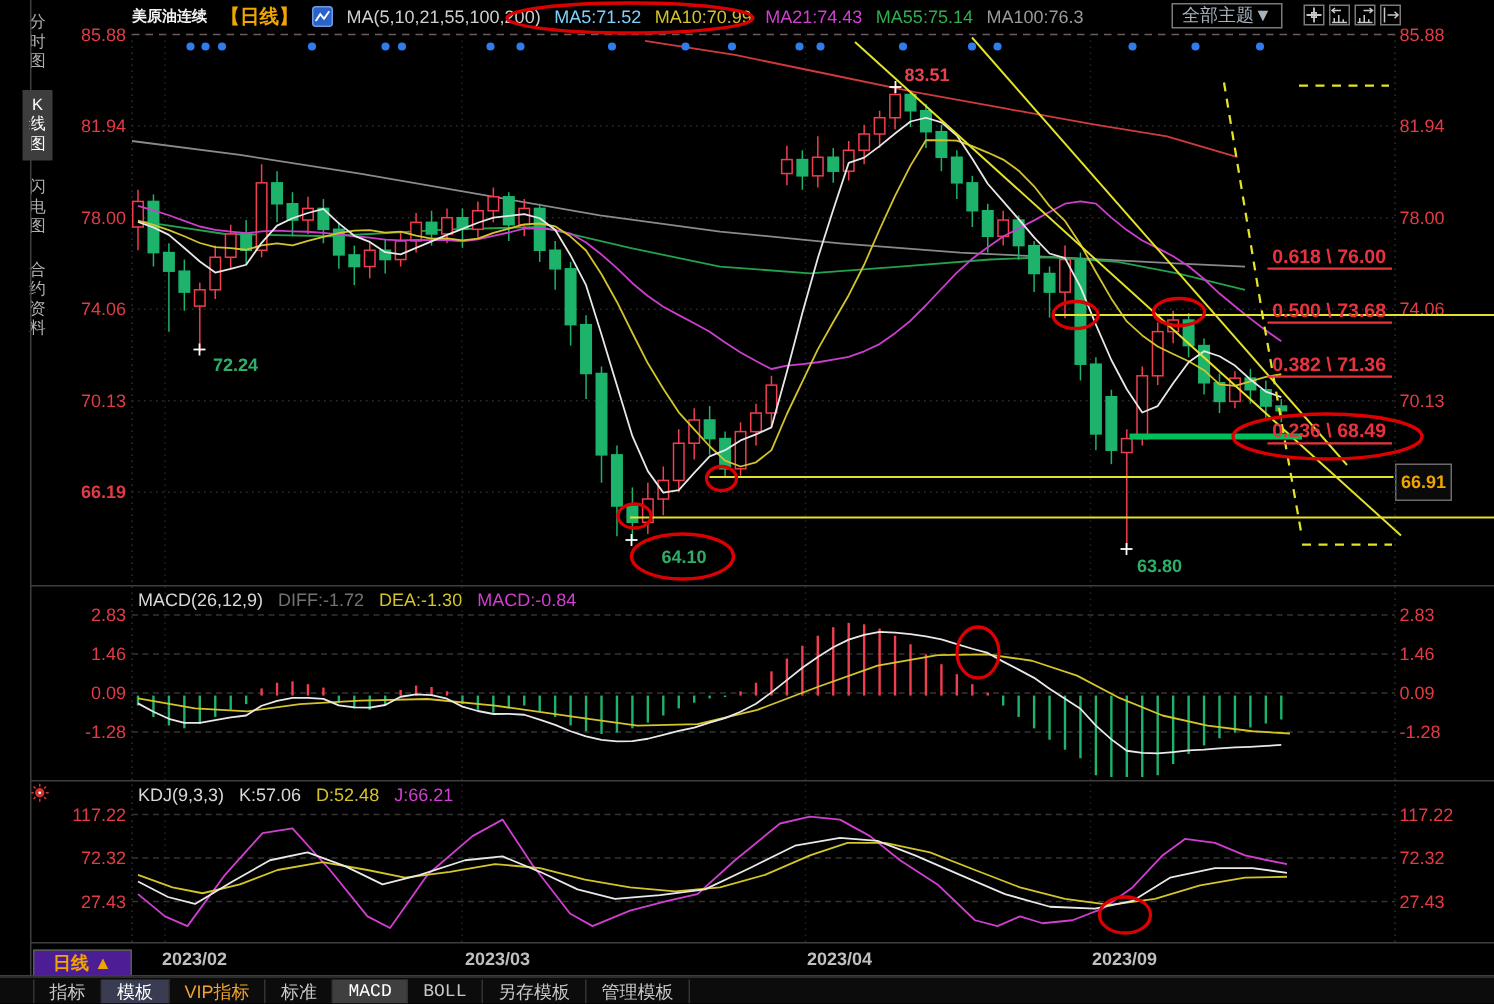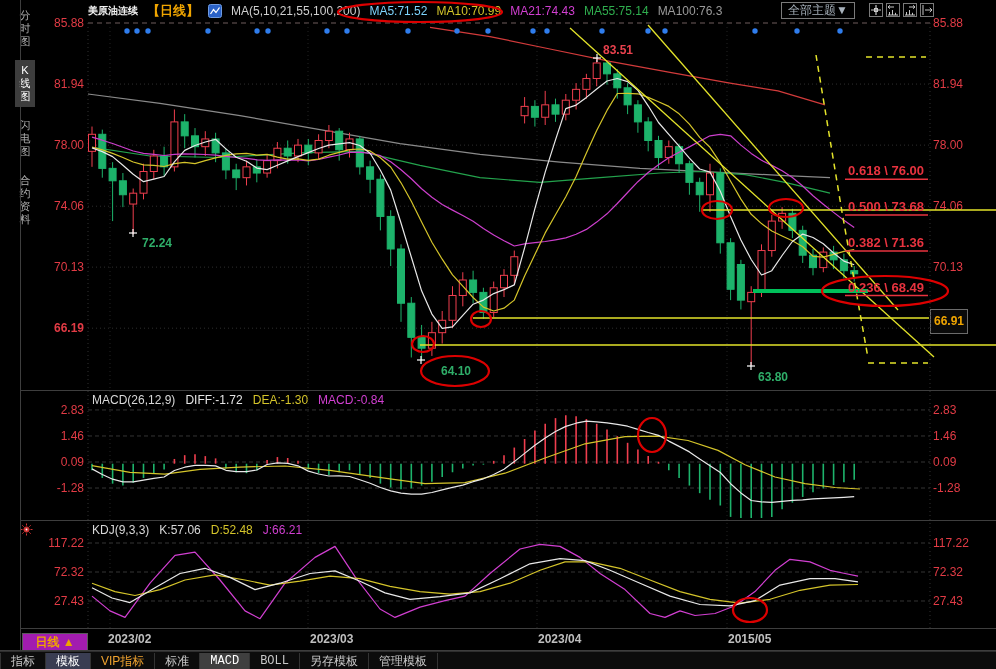--- a/index.html
+++ b/index.html
@@ -29,24 +29,24 @@
   .axl{position:absolute;font-size:12px;color:#e23b45;width:62px;z-index:2}
   .axl-l{left:22px;text-align:right}
   .axl-r{left:933px;text-align:left}
   .pmarker{position:absolute;left:930px;top:309px;border:1px solid #6b6b6b;background:#0a0a0a;color:#f0a500;
            font-size:12px;font-weight:bold;padding:4px 3px;line-height:15px;z-index:2}
   
   .phdr{position:absolute;left:92px;display:flex;gap:10px;font-size:12px;z-index:2;white-space:nowrap}
   .kdjicon{position:absolute;left:20px;top:522px;z-index:2}
   
   .xdate{position:absolute;top:632px;color:#bfbfbf;font-size:12px;font-weight:bold;z-index:2}
-  .period{position:absolute;left:22px;top:633px;width:64px;height:16px;border:1px solid #5a5a5a;background:#a21caf;
+  .period{position:absolute;left:22px;top:633px;width:64px;height:16px;border:1px solid #5a5a5a;background:#4c1d95;
           color:#f0a500;font-size:12px;font-weight:bold;text-align:center;line-height:16px;z-index:2;cursor:pointer}
   .toolbar{position:absolute;left:0;top:651px;width:996px;height:18px;background:#0c0c0c;border-top:1px solid #2e2e2e;
-           box-sizing:border-box;display:flex;align-items:center;z-index:2}
+           padding-left:22px;box-sizing:border-box;display:flex;align-items:center;z-index:2}
   .tb{padding:0 10px;font-size:12px;color:#c8c8c8;border-right:1px solid #333;height:16px;line-height:16px;cursor:pointer;white-space:nowrap}
   .tb:first-child{border-left:1px solid #333}
   .tb.sel-blue{background:#3a3d52;color:#fff}
   .tb.vip{color:#f0a32f}
   .tb.sel-gray{background:#3f3f3f;color:#fff}
   .tb.mono{font-family:"Liberation Mono","DejaVu Sans Mono",monospace}
 </style>
 </head>
 <body>
 
@@ -98,21 +98,21 @@
 
   <nav class="sidebar">
     <div class="side-tab"><span>分时图</span></div>
     <div class="side-tab active"><span>K线图</span></div>
     <div class="side-tab"><span>闪电图</span></div>
     <div class="side-tab"><span>合约资料</span></div>
   </nav>
 
   <div class="phdr" style="top:393px">
     <span style="color:#d8d8d8">MACD(26,12,9)</span>
-    <span style="color:#e5e5e5">DIFF:-1.72</span>
+    <span style="color:#737373">DIFF:-1.72</span>
     <span style="color:#d4c42a">DEA:-1.30</span>
     <span style="color:#d13fd1">MACD:-0.84</span>
   </div>
   <div class="kdjicon">
     <svg width="13" height="13">
         <g stroke="#d23333">
           <circle cx="6.5" cy="6.5" r="2.6" fill="#d23333"></circle>
           <path d="M6.5,0.5V2.5 M6.5,10.5V12.5 M0.5,6.5H2.5 M10.5,6.5H12.5 M2.3,2.3L3.7,3.7 M9.3,9.3L10.7,10.7 M10.7,2.3L9.3,3.7 M3.7,9.3L2.3,10.7"></path>
         </g>
         <circle cx="6.5" cy="6.5" r="0.9" fill="#fff"></circle>
@@ -507,14 +507,14 @@
     <span class="axl axl-r" style="top: 481px;">-1.28</span>
     <span class="axl axl-l" style="top: 536px;">117.22</span>
     <span class="axl axl-r" style="top: 536px;">117.22</span>
     <span class="axl axl-l" style="top: 565px;">72.32</span>
     <span class="axl axl-r" style="top: 565px;">72.32</span>
     <span class="axl axl-l" style="top: 594px;">27.43</span>
     <span class="axl axl-r" style="top: 594px;">27.43</span>
     <span class="xdate" style="left: 108px;">2023/02</span>
     <span class="xdate" style="left: 310px;">2023/03</span>
     <span class="xdate" style="left: 538px;">2023/04</span>
-    <span class="xdate" style="left: 728px;">2015/05</span>
+    <span class="xdate" style="left: 728px;">2023/09</span>
   </div>
 
 </body></html>

